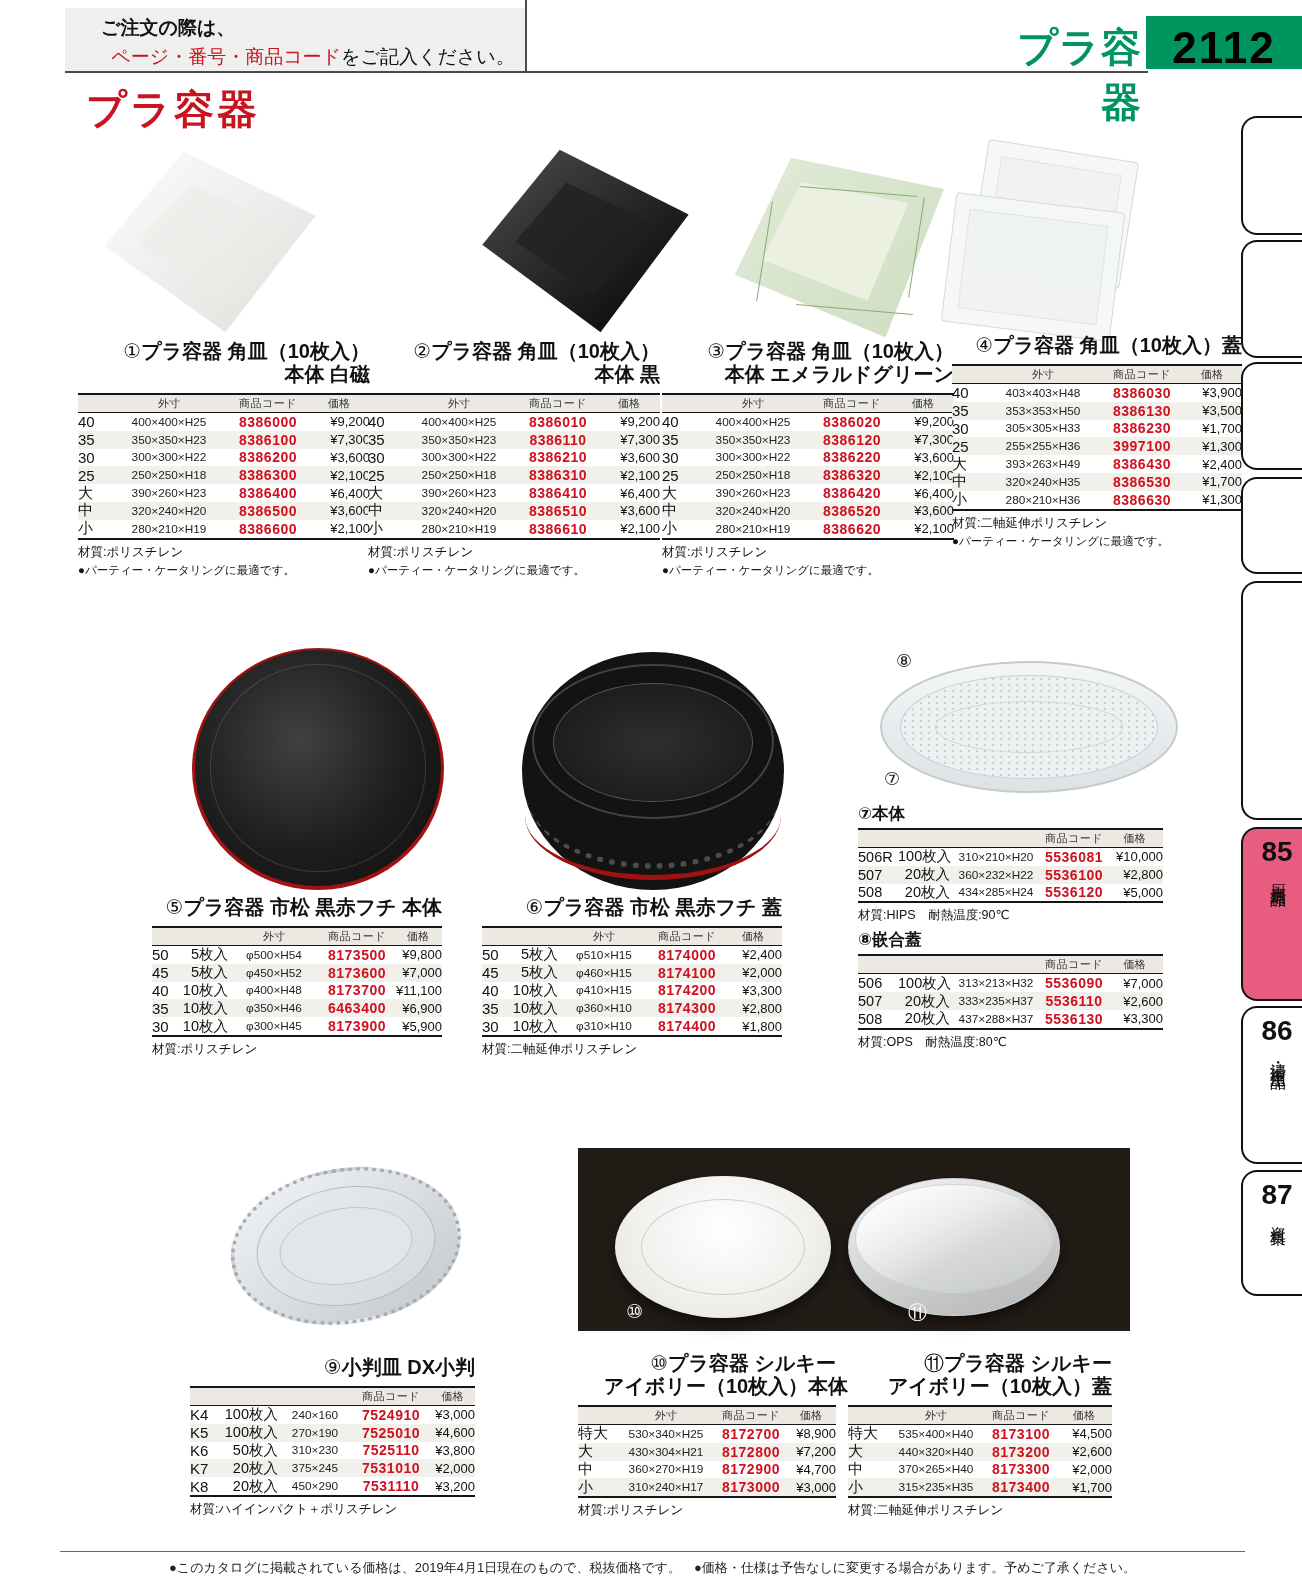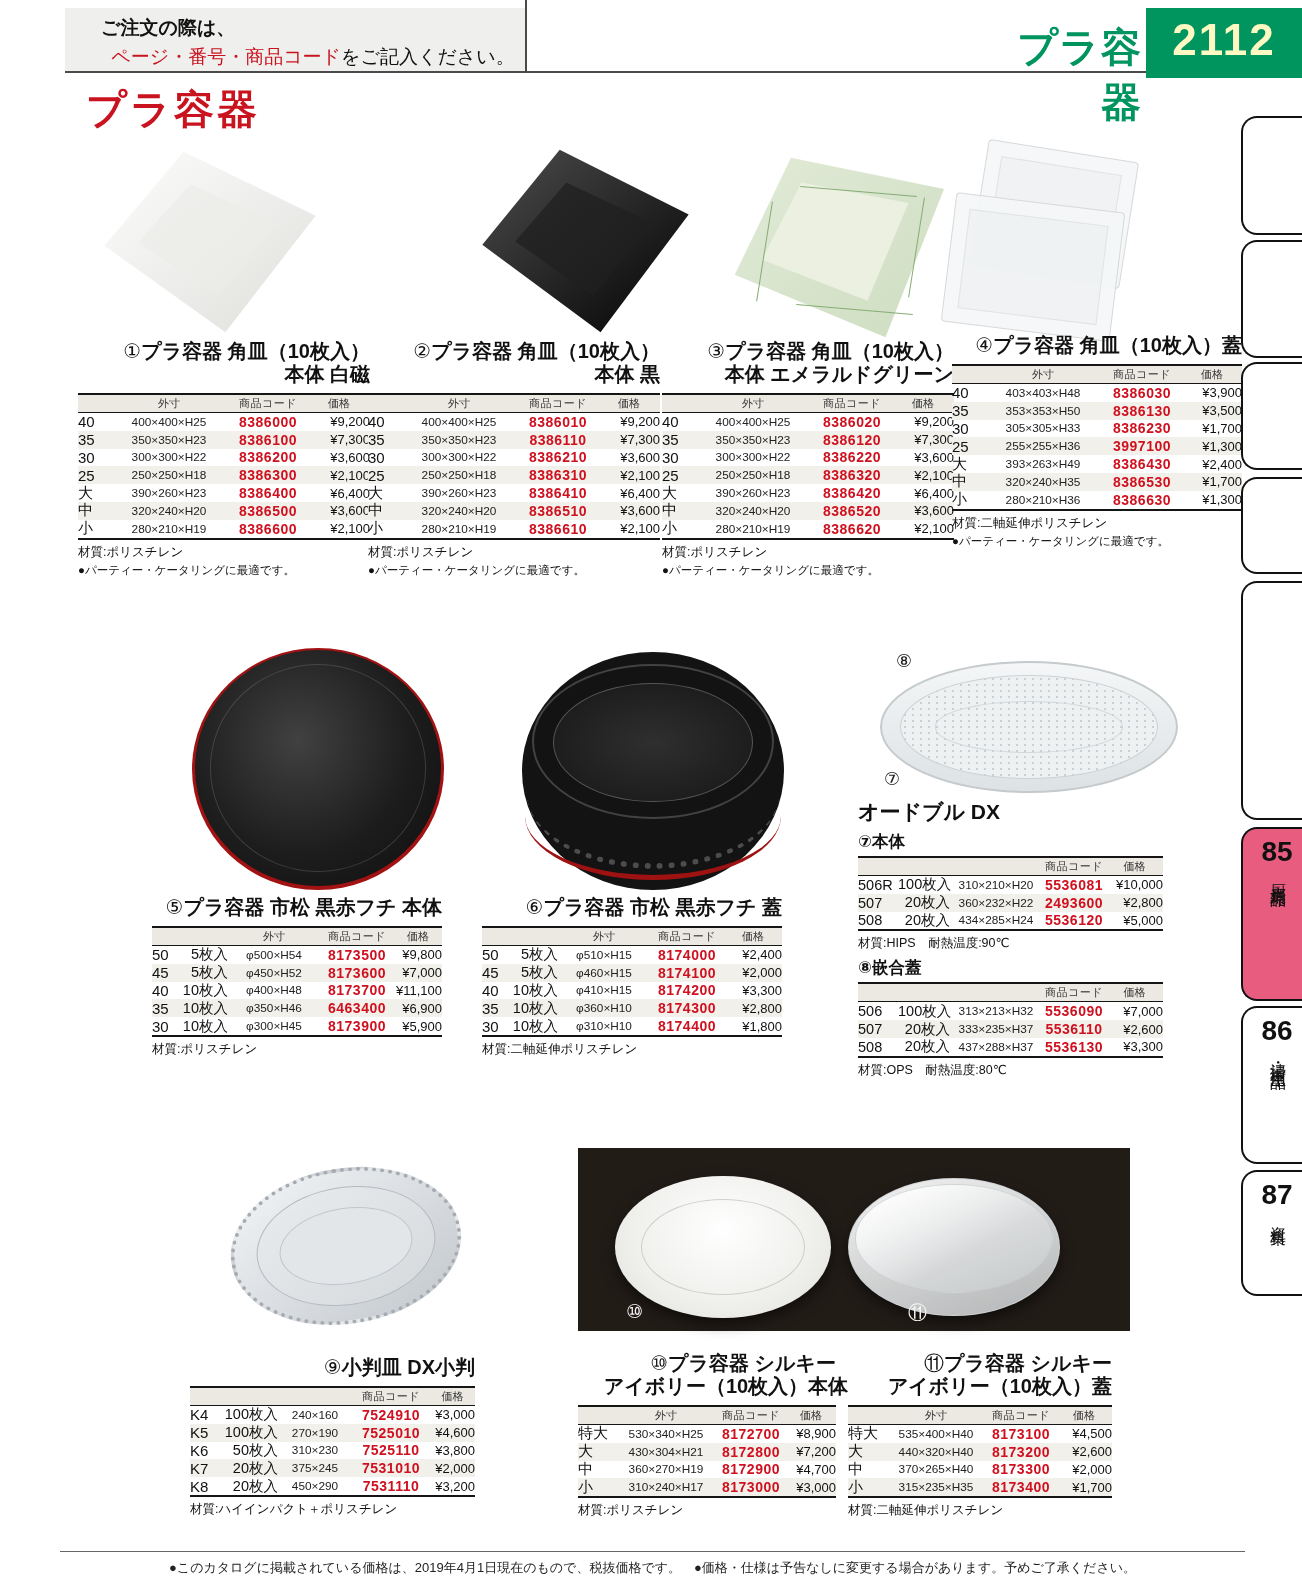--- a/index.html
+++ b/index.html
@@ -17,21 +17,21 @@
 .abs{position:absolute;}
 
 
 #order-box{left:65px;top:8px;width:460px;height:63px;background:#eff0ed;padding:7px 0 0 36px;box-sizing:border-box;}
 #order-box .l1{font-size:19px;font-weight:bold;}
 #order-box .l2{font-size:19px;font-weight:normal;margin-top:3px;text-align:center;}
 #order-box .red{color:var(--red2);}
 #hdr-divider{left:525px;top:0;width:2px;height:72px;background:#4a4a4a;}
 #hdr-rule{left:65px;top:71px;width:1083px;height:2px;background:#4a4a4a;}
 #cat-label{left:980px;top:20px;width:162px;font-size:40px;font-weight:bold;color:var(--green);text-align:right;letter-spacing:1px;}
-#page-num-box{left:1146px;top:8px;width:156px;height:70px;background:var(--green);color:#fef9c3;font-size:44px;font-weight:bold;text-align:center;line-height:64px;letter-spacing:2px;}
+#page-num-box{left:1146px;top:16px;width:156px;height:53px;background:var(--green);color:#000000;font-size:44px;font-weight:bold;text-align:center;line-height:64px;letter-spacing:2px;}
 #section-title{left:86px;top:82px;font-size:40px;font-weight:bold;color:var(--red2);letter-spacing:3px;}
 
 
 .card{position:absolute;}
 .ptitle{font-size:20px;font-weight:bold;line-height:23px;white-space:nowrap;text-align:right;}
 .ptitle .pnum{font-weight:normal;}
 .ptitle.l2{padding-left:26px;}
 .tgap{height:7px;}
 .ptable{border-bottom:2px solid var(--ink);}
 .trow{display:flex;align-items:center;height:17.8px;}
@@ -492,42 +492,41 @@
         <span class="cell cell-q">10枚入</span>
         <span class="cell cell-d">φ310×H10</span>
         <span class="cell cell-c">8174400</span>
         <span class="cell cell-p">¥1,800</span>
       </div>
     </div>
   <div class="material">材質:二軸延伸ポリスチレン</div>
 </div>
 
 <div class="card" style="left:858px;top:798px;width:305px;">
-  <div class="hors-title">オードブル DX</div>
   <div class="subhead"><span class="pnum">⑦</span><span>本体</span></div>
   <div class="ptable cols-c">
       <div class="trow thead">
         <span class="cell cell-s"></span>
         <span class="cell cell-q"></span>
         <span class="cell cell-d"></span>
         <span class="cell cell-c">商品コード</span>
         <span class="cell cell-p">価格</span>
       </div>
       <div class="trow">
         <span class="cell cell-s">506R</span>
         <span class="cell cell-q">100枚入</span>
         <span class="cell cell-d">310×210×H20</span>
         <span class="cell cell-c">5536081</span>
         <span class="cell cell-p">¥10,000</span>
       </div>
       <div class="trow">
         <span class="cell cell-s">507</span>
         <span class="cell cell-q">20枚入</span>
         <span class="cell cell-d">360×232×H22</span>
-        <span class="cell cell-c">2493600</span>
+        <span class="cell cell-c">5536100</span>
         <span class="cell cell-p">¥2,800</span>
       </div>
       <div class="trow">
         <span class="cell cell-s">508</span>
         <span class="cell cell-q">20枚入</span>
         <span class="cell cell-d">434×285×H24</span>
         <span class="cell cell-c">5536120</span>
         <span class="cell cell-p">¥5,000</span>
       </div>
     </div>

